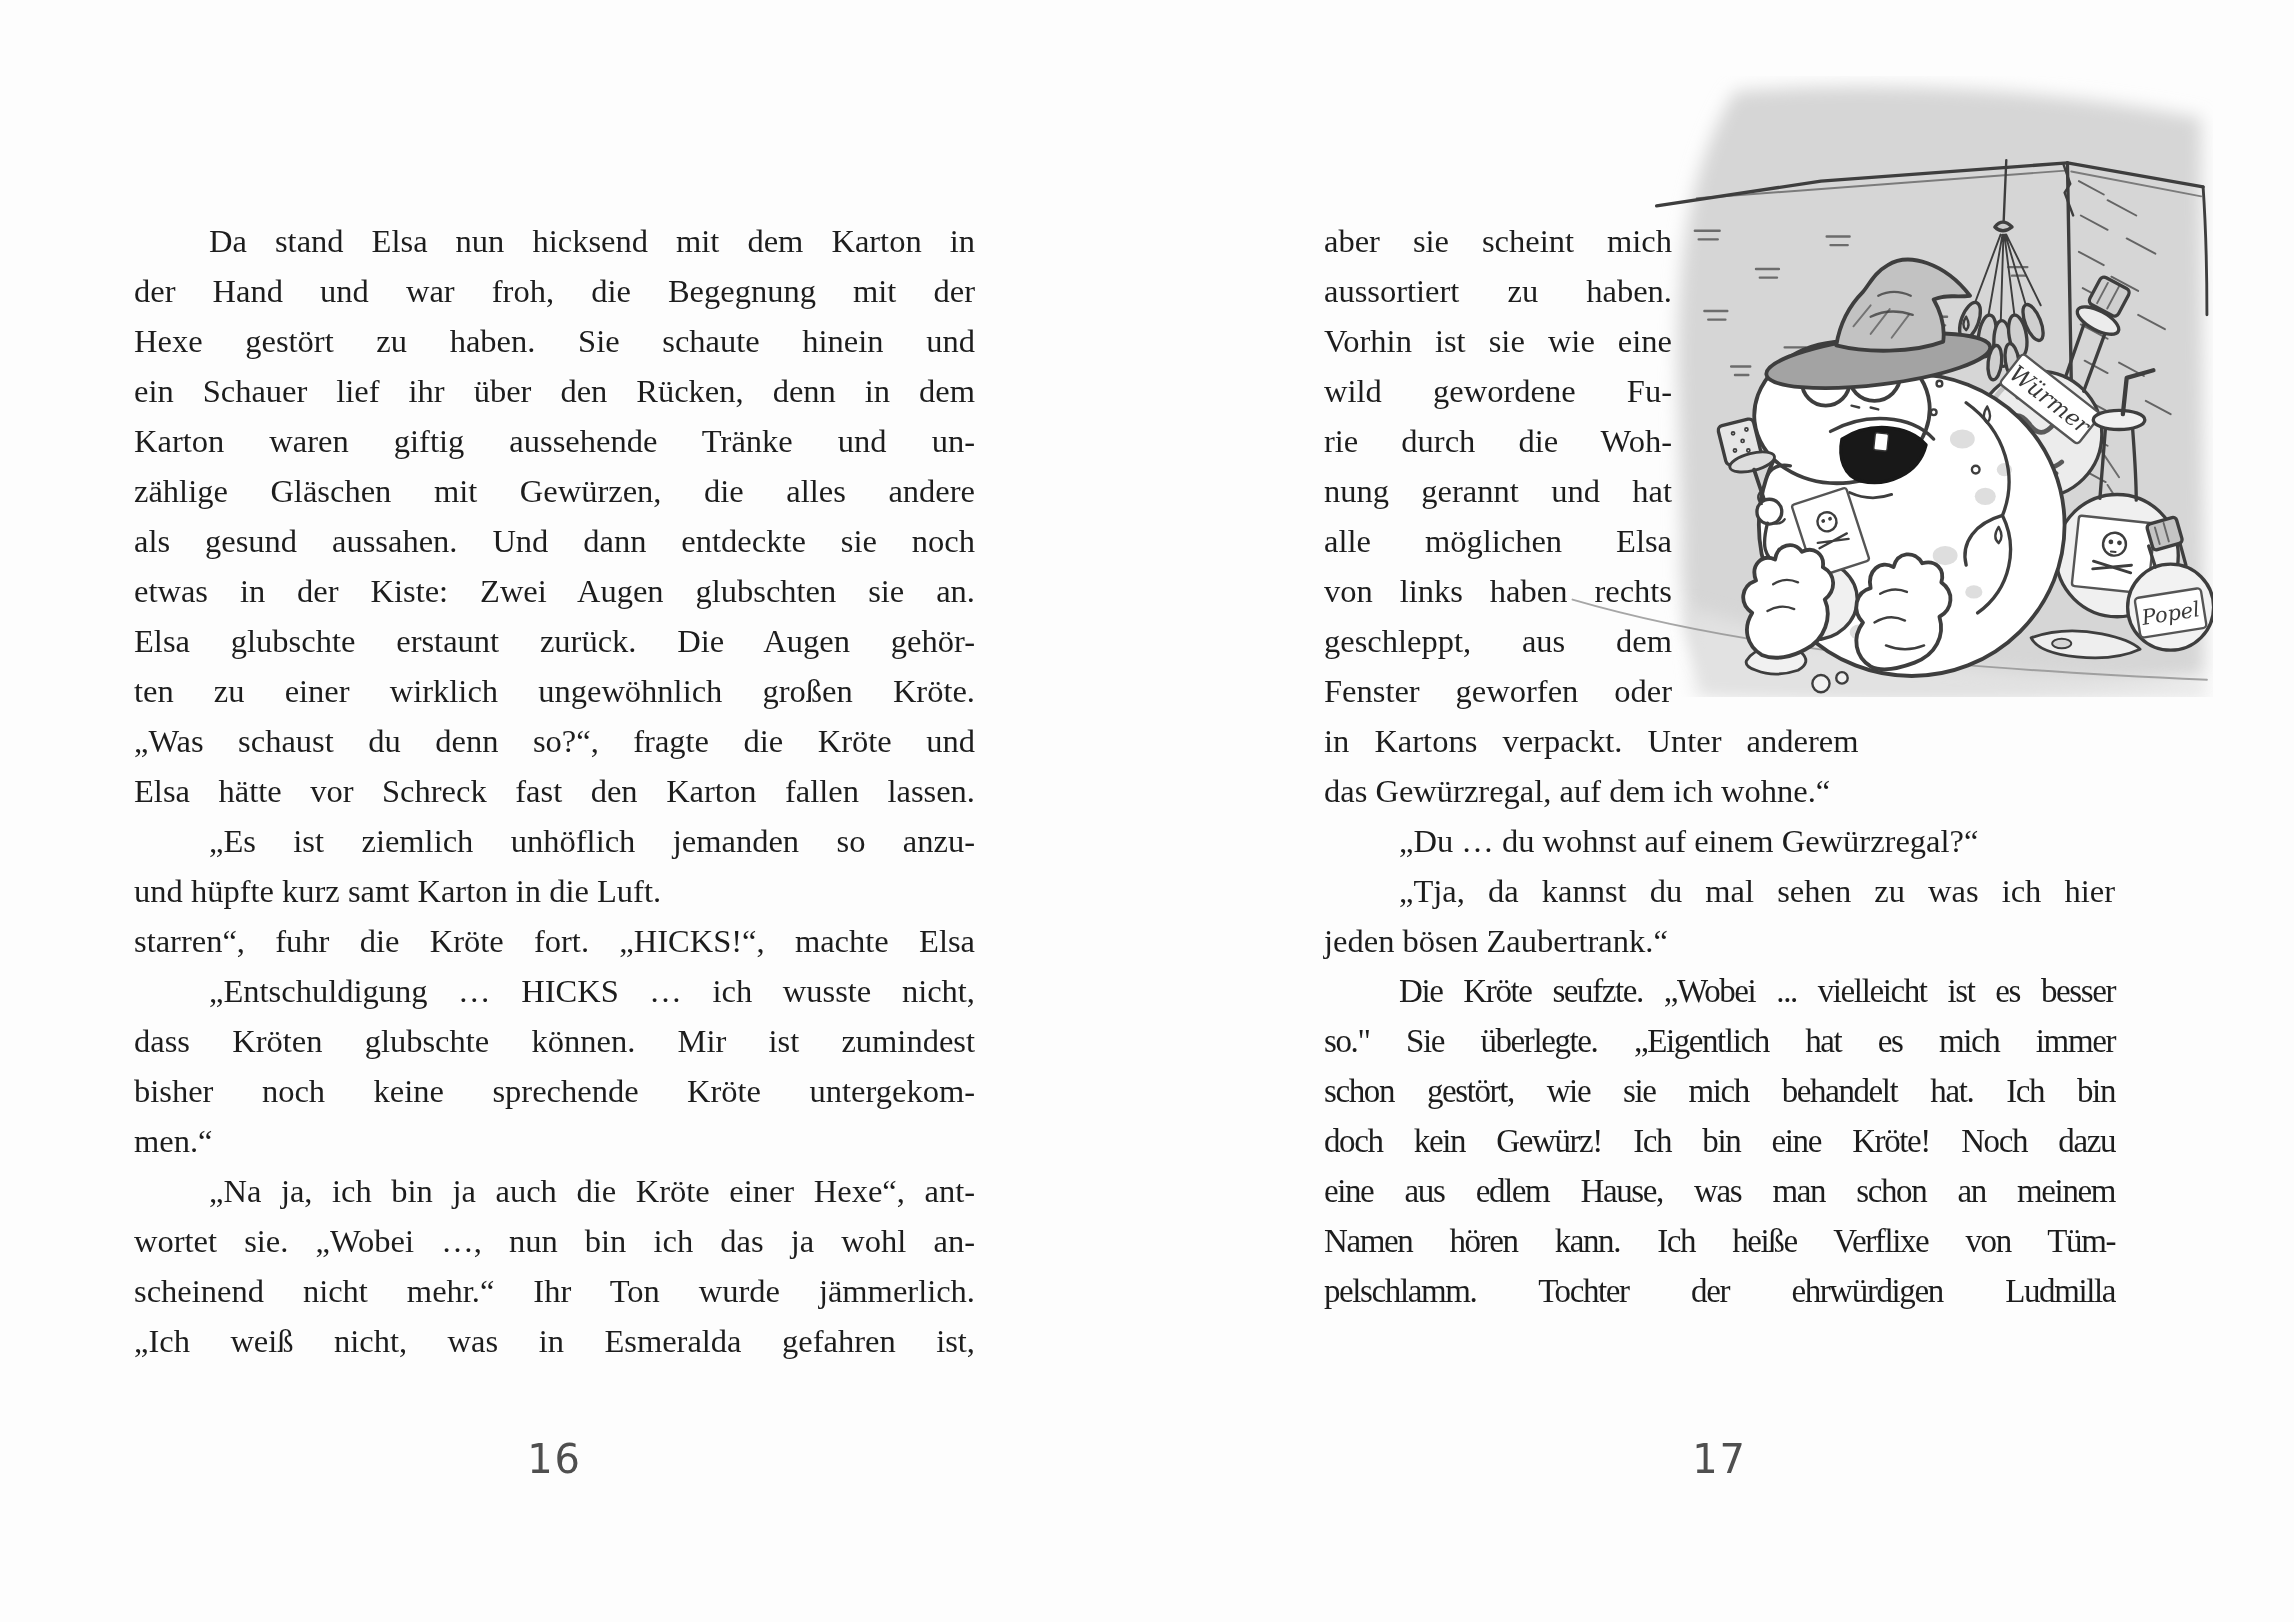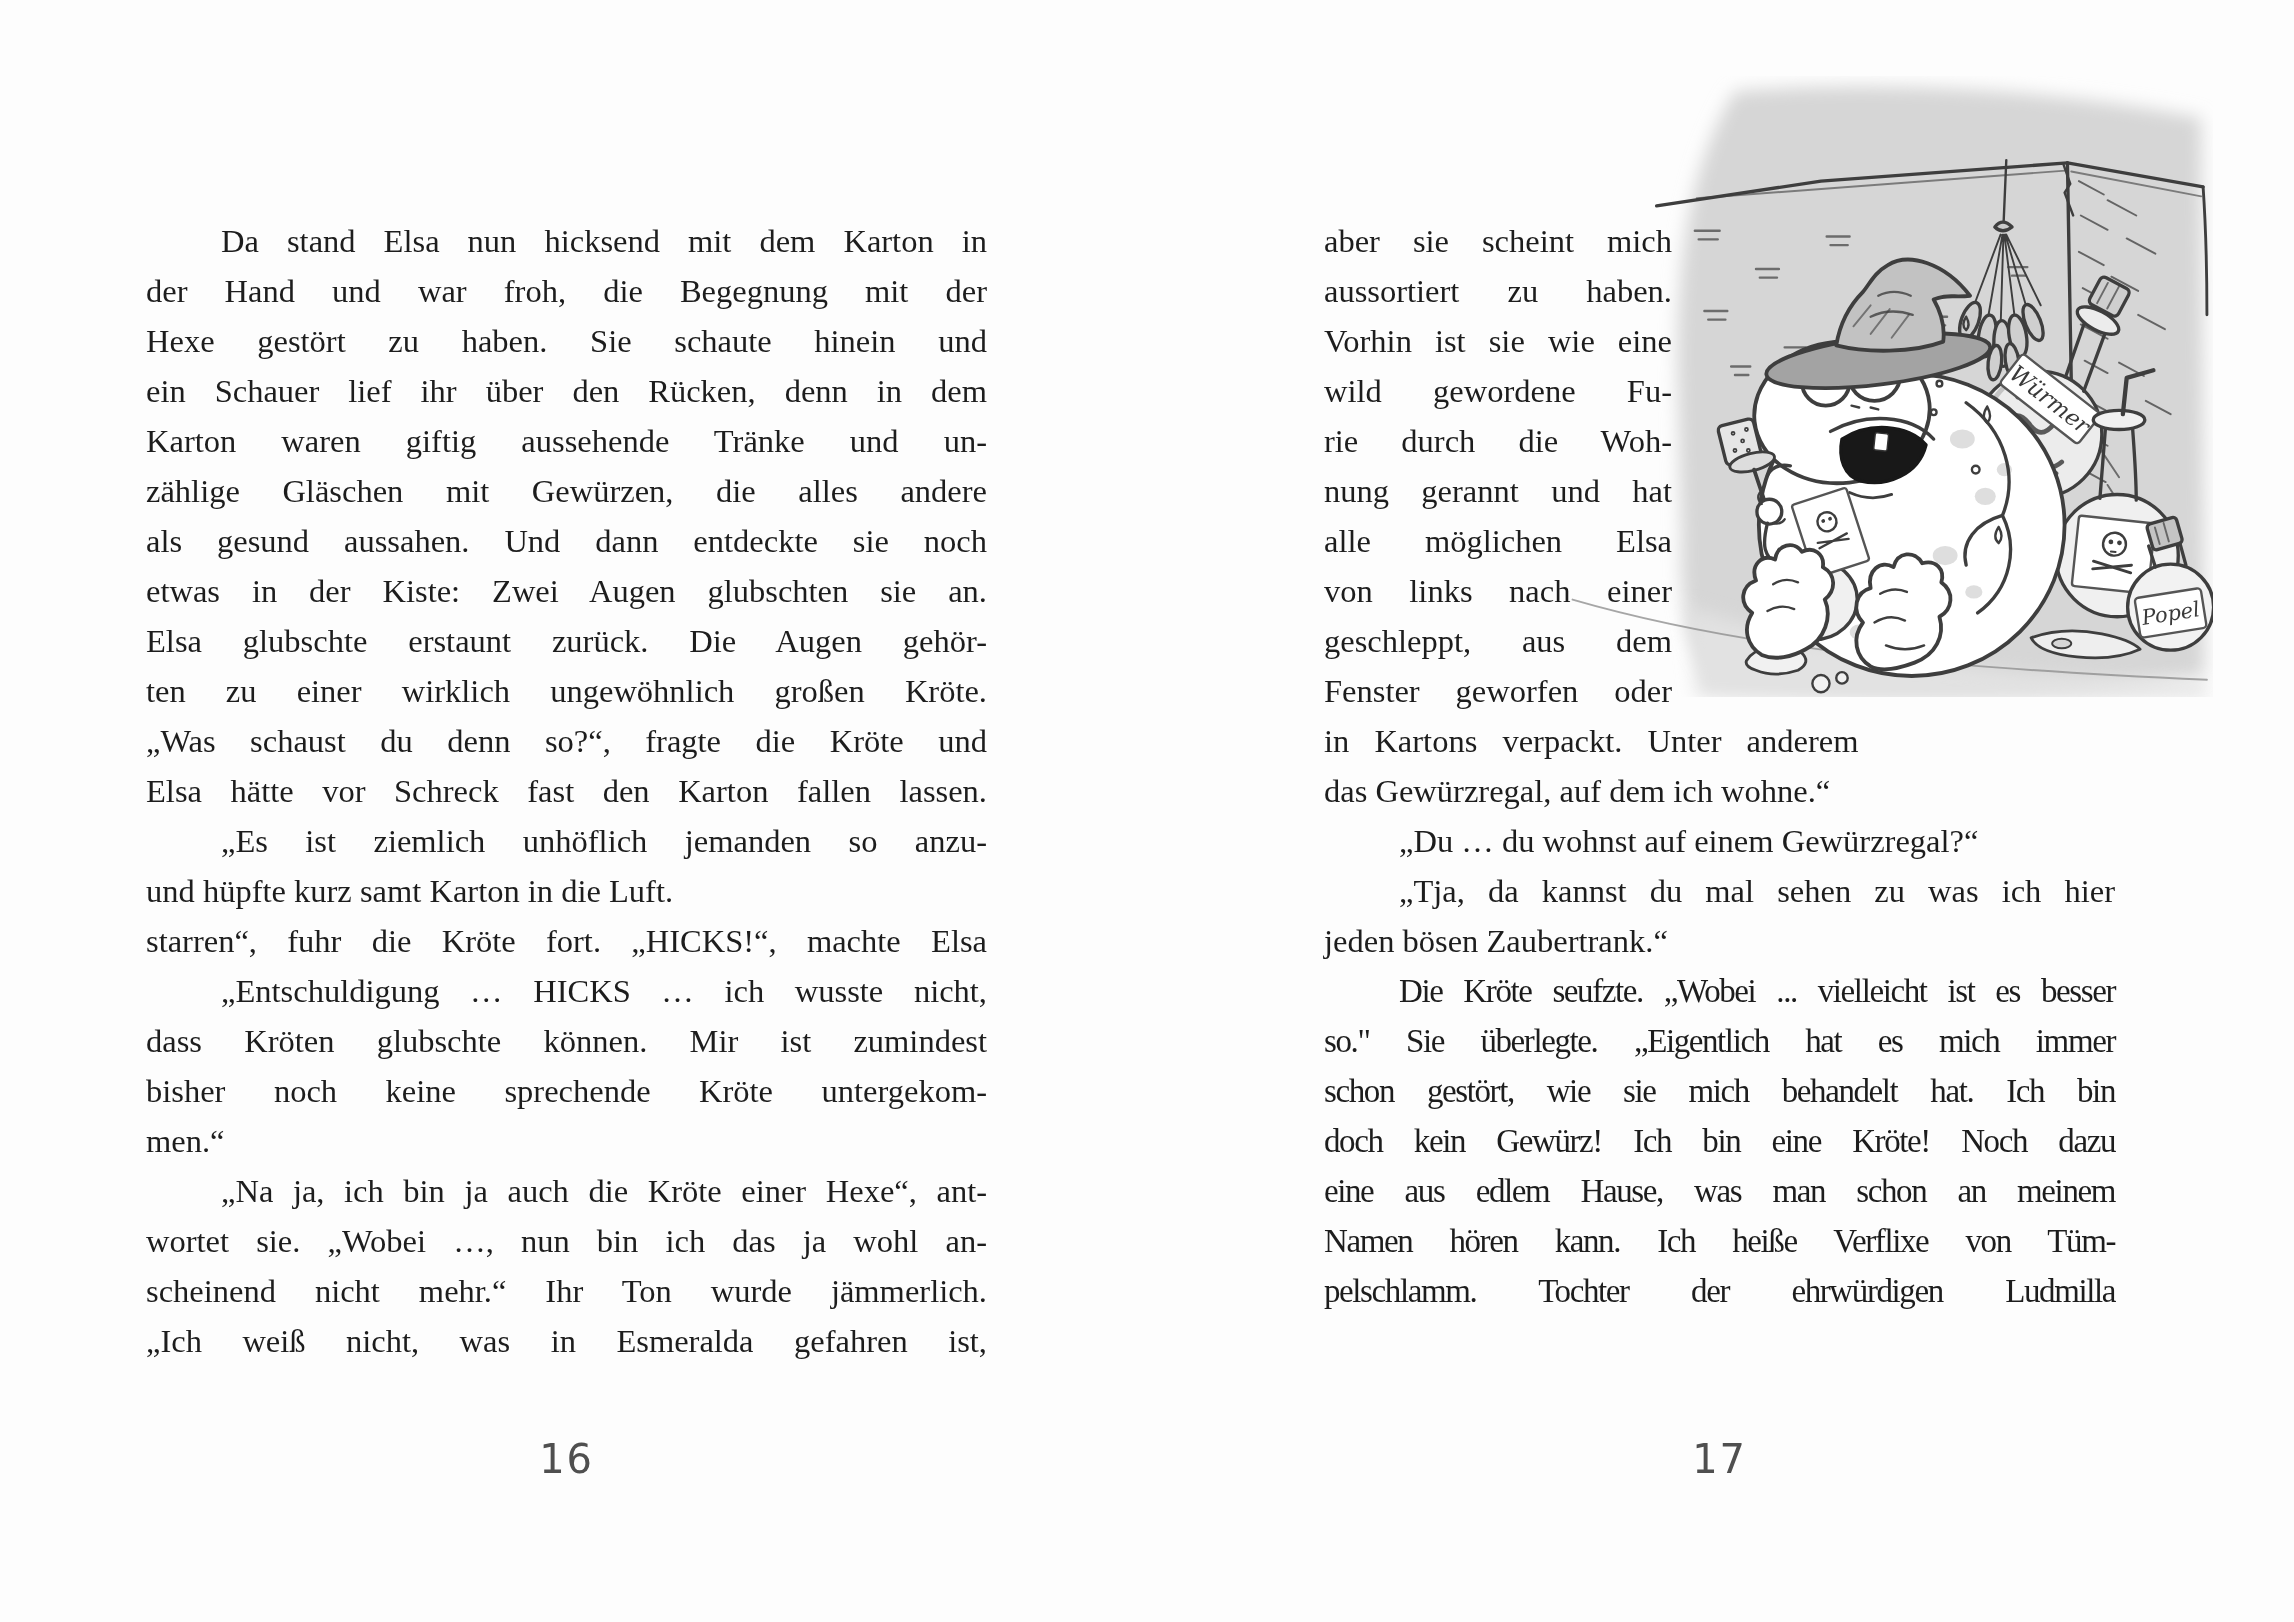--- a/index.html
+++ b/index.html
@@ -3,21 +3,21 @@
 <meta charset="utf-8">
 <title>Buchseiten 16/17</title>
 <style>
   html,body{margin:0;padding:0;background:#e8e8e8;}
   .spread{
     position:relative;width:2294px;height:1622px;margin:0 auto;
     background:#fdfdfd;overflow:hidden;
     font-family:"Liberation Serif",serif;color:#1d1d1d;
   }
   .page{position:absolute;top:0;height:1622px;}
-  .page-left{left:12px;width:1147px;padding-left:42px;}
+  .page-left{left:0;width:1147px;padding-left:42px;}
   .page-right{left:1147px;width:1147px;}
   .textcol{
     position:absolute;top:216px;font-size:32.5px;line-height:50px;
   }
   .page-left .textcol{left:134px;width:841px;}
   .page-right .textcol{left:177px;width:791px;}
   .line{
     text-align:justify;text-align-last:justify;
     height:50px;white-space:nowrap0;
   }
@@ -294,21 +294,21 @@
     <div class="textcol">
       <div class="wrap-spacer"></div>
       <div>
           <div class="line">aber sie scheint mich</div>
           <div class="line">aussortiert zu haben.</div>
           <div class="line">Vorhin ist sie wie eine</div>
           <div class="line">wild gewordene Fu-</div>
           <div class="line">rie durch die Woh-</div>
           <div class="line">nung gerannt und hat</div>
           <div class="line">alle möglichen Elsa</div>
-          <div class="line">von links nach einer</div>
+          <div class="line">von links haben rechts</div>
           <div class="line">geschleppt, aus dem</div>
           <div class="line">Fenster geworfen oder</div>
           <div class="line">in Kartons verpackt. Unter anderem</div>
           <div class="line ragged">das Gewürzregal, auf dem ich wohne.“</div>
           <div class="line indent ragged">„Du … du wohnst auf einem Gewürzregal?“</div>
           <div class="line indent">„Tja, da kannst du mal sehen zu was ich hier</div>
           <div class="line ragged">jeden bösen Zaubertrank.“</div>
           <div class="line indent alt">Die Kröte seufzte. „Wobei ... vielleicht ist es besser</div>
           <div class="line alt">so." Sie überlegte. „Eigentlich hat es mich immer</div>
           <div class="line alt">schon gestört, wie sie mich behandelt hat. Ich bin</div>

